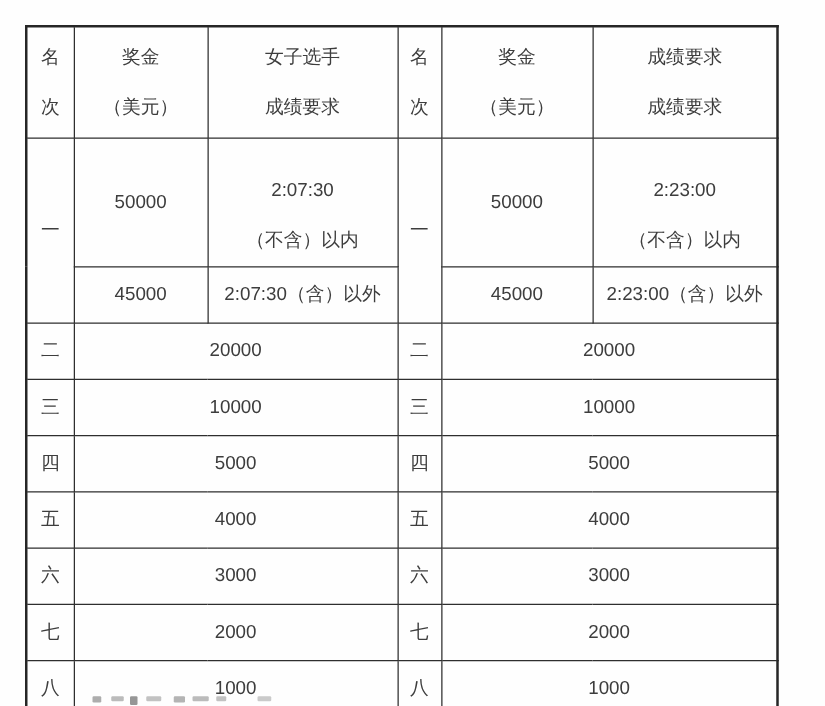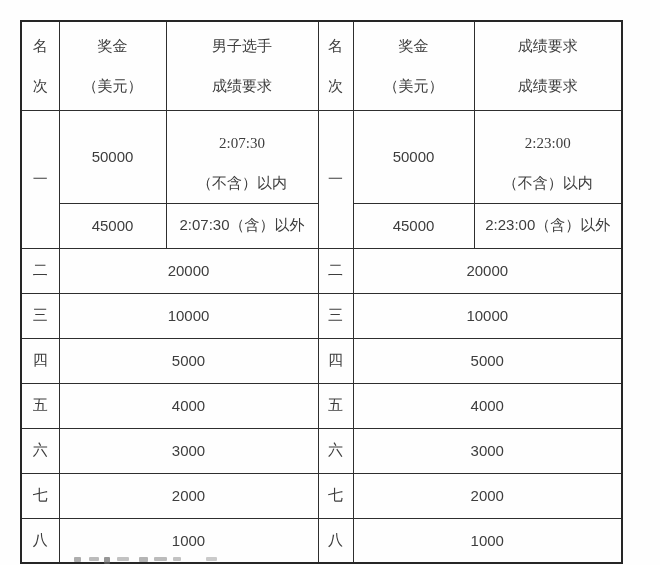--- a/index.html
+++ b/index.html
@@ -38,21 +38,21 @@
   tr.rank-row   { height: 45px; }
   .two-line { line-height: 40px; }
   td.req-cell {
     text-align: left;
     padding-left: 9px;
     padding-right: 4px;
   }
   td.req-top {
     vertical-align: top;
   }
-  td.req-top .two-line { padding-top: 12px; font-family: Liberation Serif, serif; }
+  td.req-top .two-line { padding-top: 22px; }
   
   .cropped-line { position: absolute; top: 556px; left: 0; width: 660px; height: 9px; }
   .cropped-line i {
     position: absolute; top: 1px; display: block;
     background: #6a6a6a; border-radius: 1px;
   }
   .cropped-line i:nth-child(1){ left:74px;  width:7px;  height:5px; opacity:.55; }
   .cropped-line i:nth-child(2){ left:89px;  width:10px; height:4px; opacity:.45; }
   .cropped-line i:nth-child(3){ left:104px; width:6px;  height:7px; opacity:.70; }
   .cropped-line i:nth-child(4){ left:117px; width:12px; height:4px; opacity:.40; }
@@ -85,21 +85,21 @@
         </div>
       </td>
       <td>
         <div class="two-line">
           <div>奖金</div>
           <div>（美元）</div>
         </div>
       </td>
       <td>
         <div class="two-line">
-          <div>男子选手</div>
+          <div>女子选手</div>
           <div>成绩要求</div>
         </div>
       </td>
       <td>
         <div class="two-line">
           <div>名</div>
           <div>次</div>
         </div>
       </td>
       <td>

